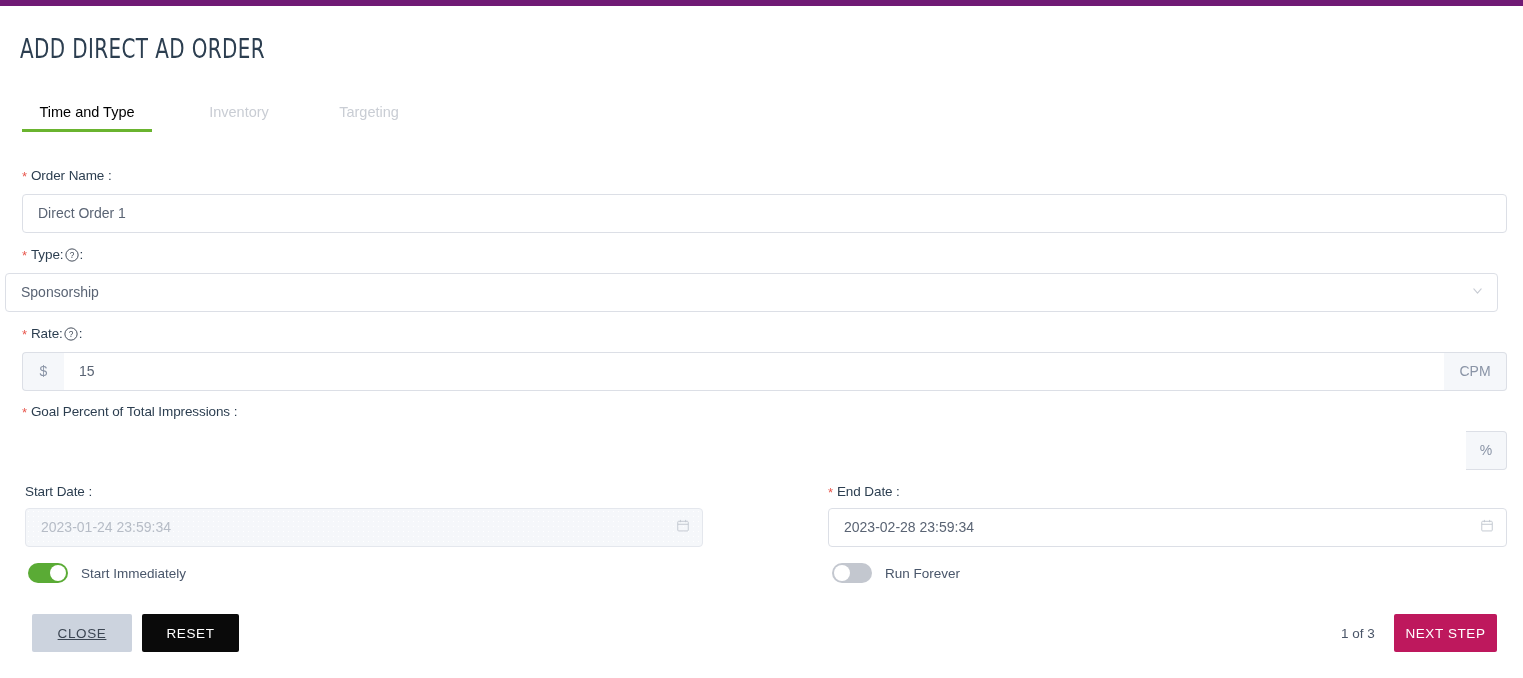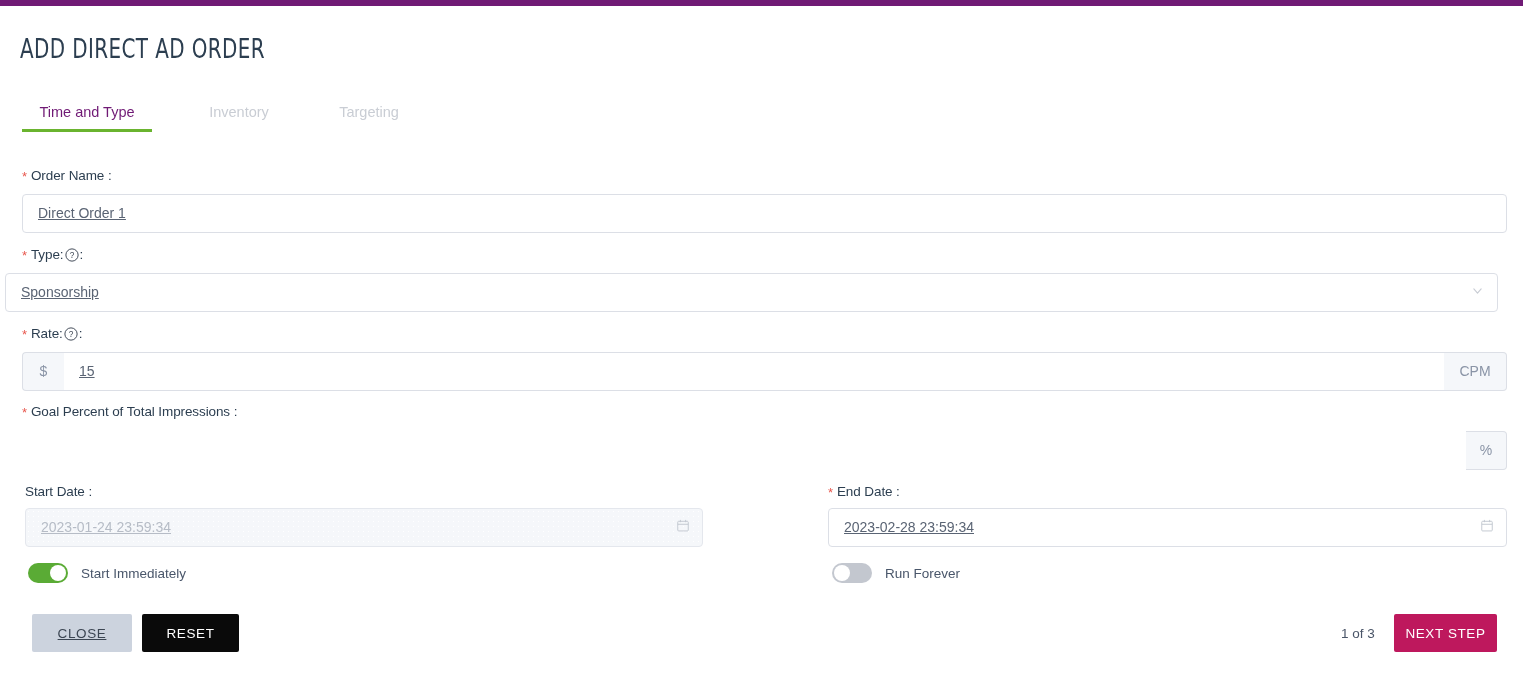--- a/index.html
+++ b/index.html
@@ -42,21 +42,21 @@
   .tab {
     font-size: 14.5px;
     color: #c9cdd4;
     padding: 0 0 12px 0;
     margin-right: 0;
     cursor: pointer;
     white-space: nowrap;
     position: relative;
     text-align: center;
   }
-  .tab-0 { width: 130px; color: #701a75; }
+  .tab-0 { width: 130px; color: #000000; }
   .tab-1 { width: 130px; margin-left: 22px; }
   .tab-2 { width: 130px; margin-left: 0px; }
   .tab.active::after {
     content: "";
     position: absolute;
     left: 0; right: 0; bottom: 0;
     height: 3px;
     background: #6ab42f;
   }
 
@@ -87,21 +87,20 @@
     height: 39px;
     border: 1px solid #dcdfe6;
     border-radius: 4px;
     background: #fff;
     font-size: 14px;
     color: #5a6474;
     padding: 0 15px;
     line-height: 37px;
     white-space: nowrap;
     overflow: hidden;
-    text-decoration: underline;
   }
   .inp.disabled {
     background: #f5f7fa;
     color: #b6bcc6;
     border-color: #e4e7ed;
     background-image:
       radial-gradient(#ffffff 0.7px, transparent 0.8px);
     background-size: 5px 5px;
   }
   .select-chevron {

